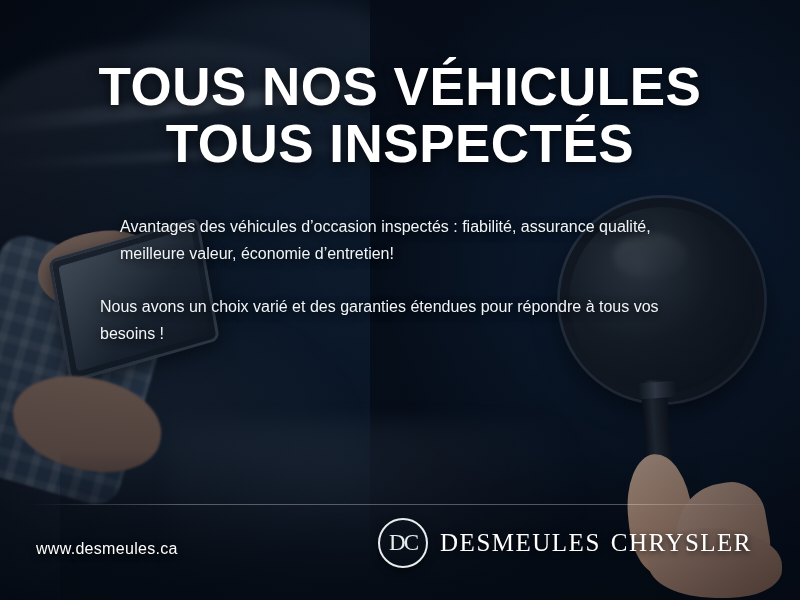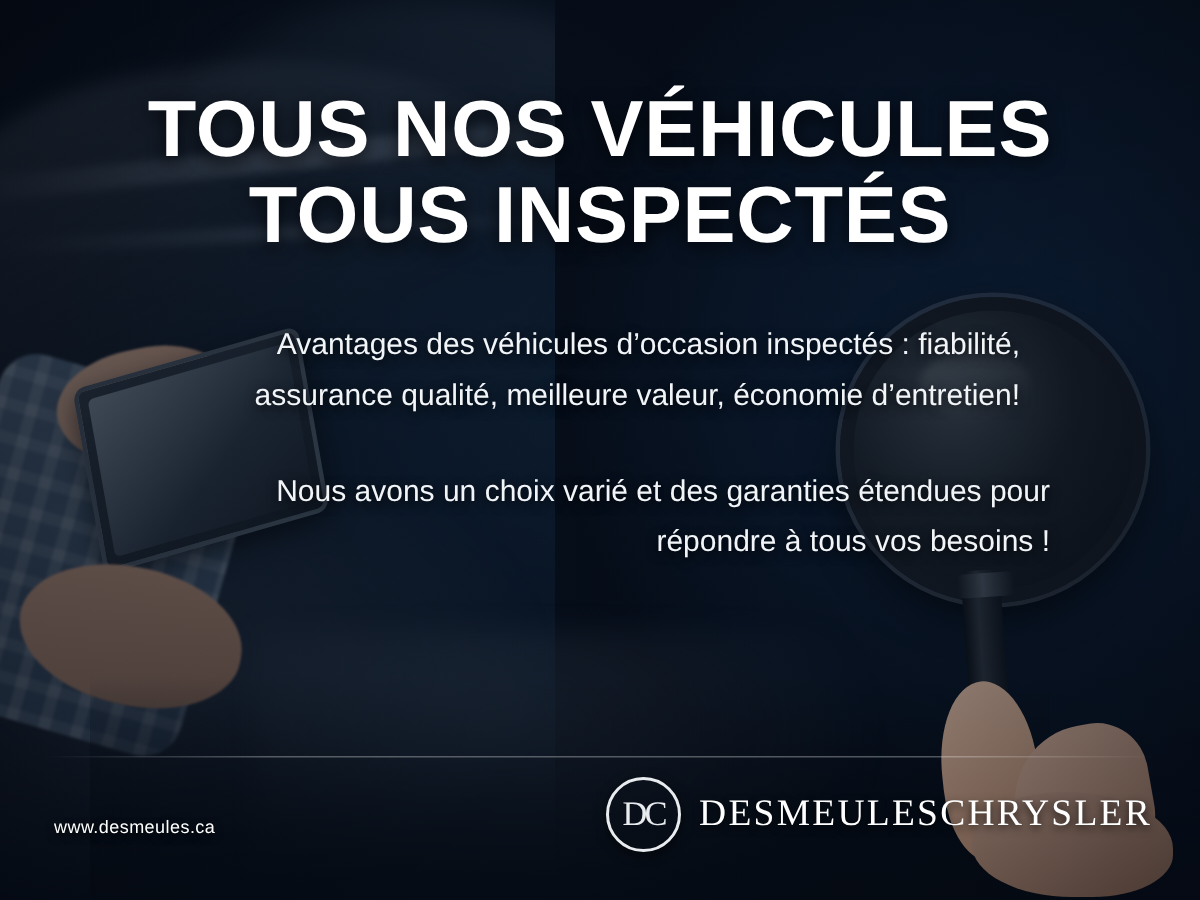--- a/index.html
+++ b/index.html
@@ -234,23 +234,23 @@
     font-size: 53px;
     line-height: 1.08;
     font-weight: 700;
     letter-spacing: 0.5px;
     text-shadow: 0 3px 12px rgba(0,0,0,0.75);
   }
   .headline .l2 { display: block; }
 
   .para {
     width: 560px;
-    text-align: right;
+    text-align: left;
     color: #f2f5f8;
-    font-size: 20px;
+    font-size: 16px;
     line-height: 1.68;
     text-shadow: 0 2px 8px rgba(0,0,0,0.8);
     font-weight: 400;
   }
   .para.first { margin-top: 42px; }
   .para.second { margin-top: 10px; width: 600px; }
 
   
   .divider {
     position: absolute;
@@ -258,27 +258,27 @@
     right: 30px;
     bottom: 95px;
     height: 1px;
     background: linear-gradient(90deg, rgba(255,255,255,0.0), rgba(255,255,255,0.30) 20%, rgba(255,255,255,0.30) 80%, rgba(255,255,255,0.0));
   }
   .website {
     position: absolute;
     left: 36px;
     bottom: 42px;
     color: #ffffff;
-    font-size: 12px;
+    font-size: 16px;
     letter-spacing: 0.3px;
     text-shadow: 0 2px 6px rgba(0,0,0,0.8);
   }
   .logo {
     position: absolute;
-    right: 32px;
+    right: 48px;
     bottom: 32px;
     display: flex;
     align-items: center;
     gap: 12px;
   }
   .logo-mark {
     width: 46px; height: 46px;
     border-radius: 50%;
     border: 2px solid #e8ecef;
     display: flex;
@@ -291,21 +291,21 @@
     box-shadow: 0 2px 8px rgba(0,0,0,0.6);
   }
   .logo-text {
     color: #ffffff;
     font-family: "Liberation Serif", serif;
     font-size: 25px;
     letter-spacing: 1.5px;
     text-shadow: 0 2px 6px rgba(0,0,0,0.8);
     white-space: nowrap;
   }
-  .logo-text .second-word { }
+  .logo-text .second-word { margin-left: 10px; }
 </style>
 </head>
 <body>
 
 <div id="banner">
 
   <div class="photo">
     <div class="bay2"></div>
     <div class="bay1"></div>
     <div class="hoodline"></div>

